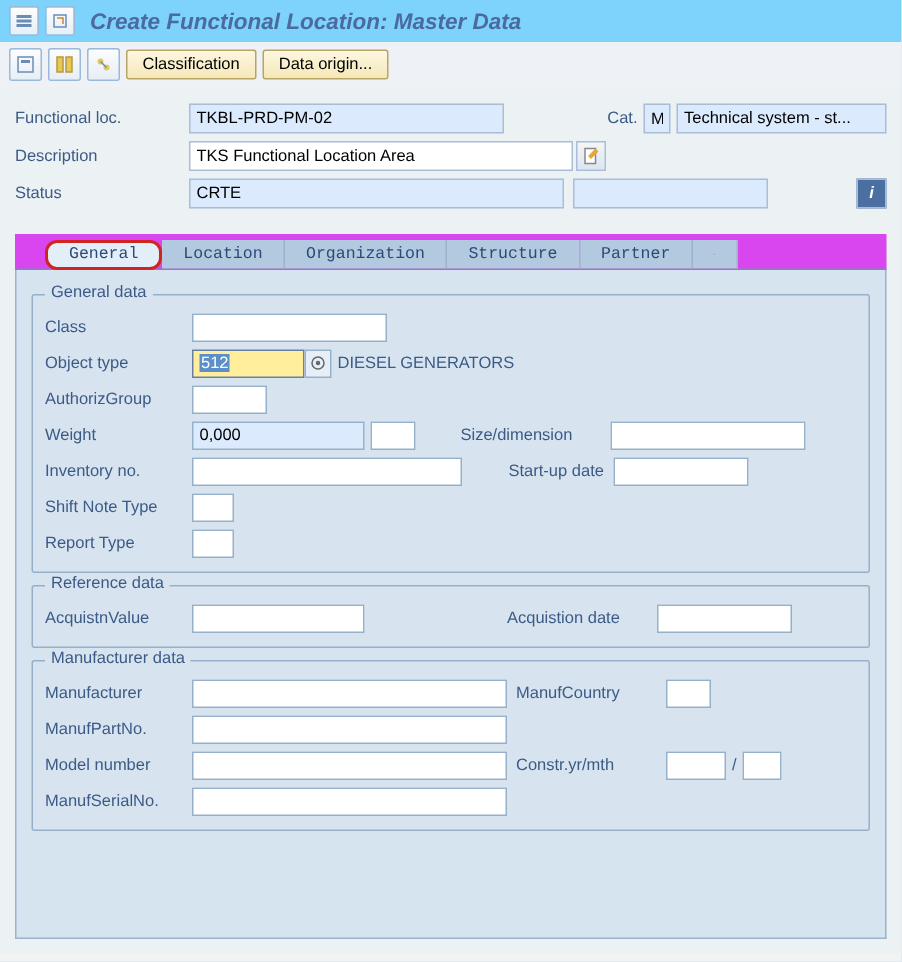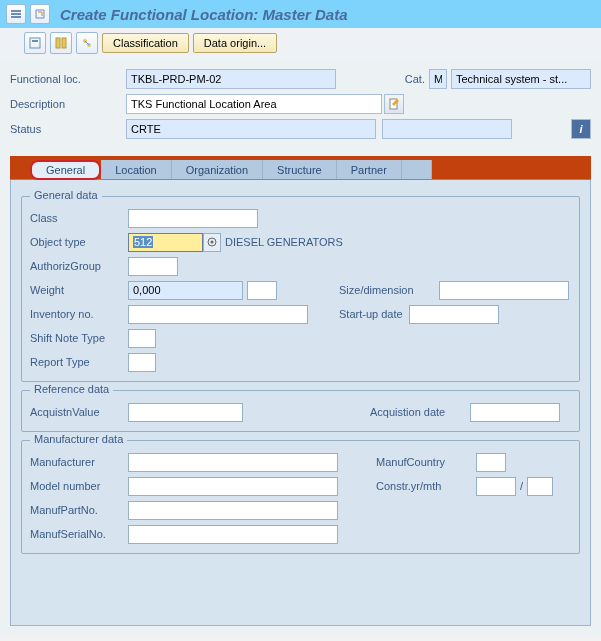--- a/index.html
+++ b/index.html
@@ -32,21 +32,21 @@
     .title-text {
       font-size: 15px;
       font-weight: bold;
       font-style: italic;
       color: #4b6b9e;
       margin-left: 6px;
     }
     .toolbar {
       display: flex;
       align-items: center;
-      padding: 4px 24px;
+      padding: 4px 6px;
       background: #eef1f5;
       gap: 4px;
     }
     .toolbar .icon-btn {
       width: 22px;
       height: 22px;
       border: 1px solid #9bb9d8;
       background: linear-gradient(#fdfdfd, #e6eef7);
       border-radius: 2px;
       display: flex;
@@ -96,22 +96,23 @@
       align-items: center;
       justify-content: center;
       cursor: pointer;
     }
     .tabstrip {
       display: flex;
       align-items: flex-end;
       margin-top: 16px;
       height: 24px;
       border-bottom: 1px solid #6f8eb0;
-      background: #c2410c;
+      background: #d946ef;
       padding-left: 20px;
+      font-family: Liberation Mono, monospace;
     }
     .tab {
       padding: 4px 14px 3px;
       background: #b2c9df;
       color: #2a4b77;
       cursor: pointer;
       border-right: 1px solid #9cb3cb;
       position: relative;
     }
     .tab.active {
@@ -158,21 +159,20 @@
       height: 22px;
       margin-top: 2px;
     }
     .form-label {
       width: 98px;
       color: #3b5a85;
     }
     .form-label-r {
       width: 100px;
       color: #3b5a85;
-      margin-left: 32px;
     }
     .form-input {
       border: 1px solid #97b0c9;
       background: #fff;
       height: 19px;
       padding: 0 4px;
       font-family: inherit;
       font-size: 11px;
     }
     .col-gap { width: 30px; }
@@ -347,31 +347,31 @@
     <div class="groupbox">
       <div class="groupbox-title">Manufacturer data</div>
       <div class="form-row">
         <span class="form-label">Manufacturer</span>
         <input class="form-input" style="width: 210px;">
         <div style="width:6px"></div>
         <span class="form-label-r">ManufCountry</span>
         <input class="form-input" style="width: 30px;">
       </div>
       <div class="form-row">
+        <span class="form-label">ManufPartNo.</span>
+        <input class="form-input" style="width: 210px;">
+      </div>
+      <div class="form-row">
         <span class="form-label">Model number</span>
         <input class="form-input" style="width: 210px;">
         <div style="width:6px"></div>
         <span class="form-label-r">Constr.yr/mth</span>
         <input class="form-input" style="width: 40px;">
         <span style="margin:0 4px;color:#3b5a85">/</span>
         <input class="form-input" style="width: 26px;">
       </div>
       <div class="form-row">
-        <span class="form-label">ManufPartNo.</span>
-        <input class="form-input" style="width: 210px;">
-      </div>
-      <div class="form-row">
         <span class="form-label">ManufSerialNo.</span>
         <input class="form-input" style="width: 210px;">
       </div>
     </div>
   </div>
 </div>
 
 </body></html>

